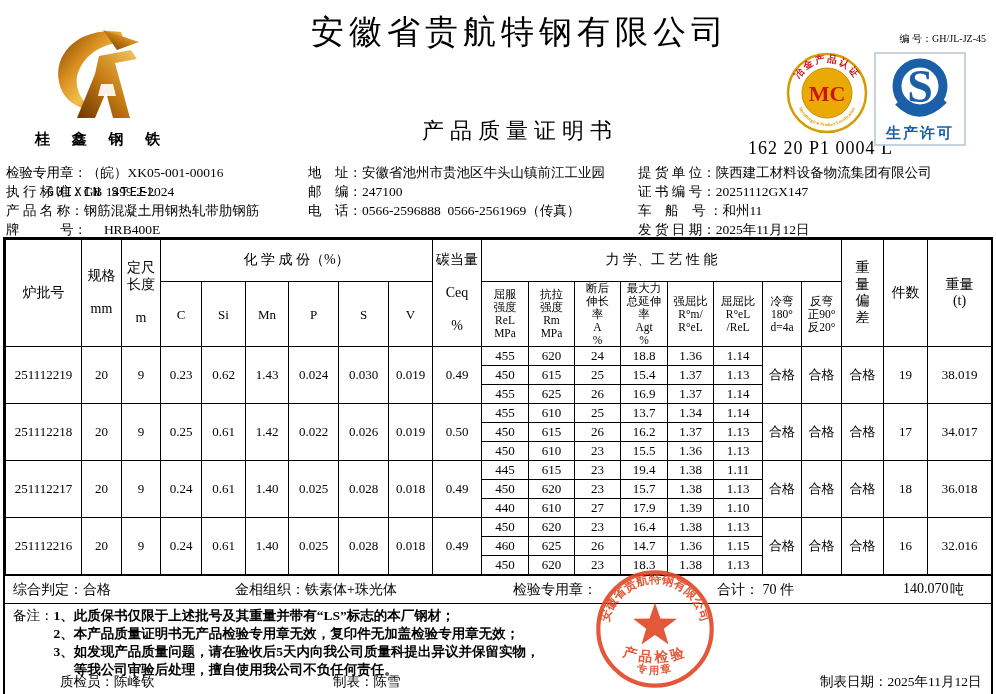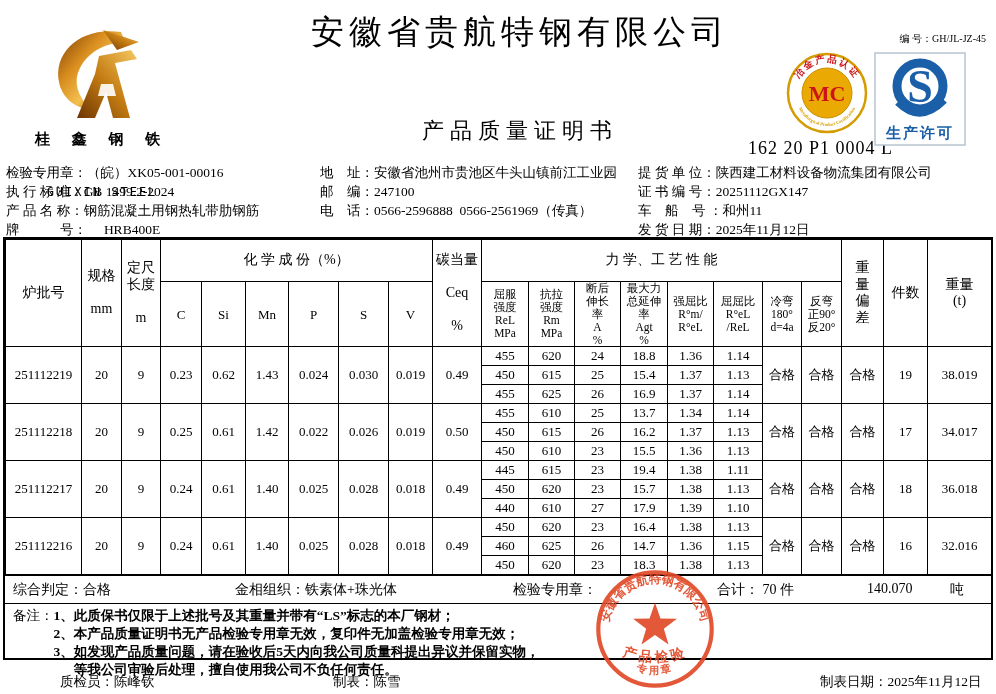--- a/index.html
+++ b/index.html
@@ -18,39 +18,39 @@
   .subtitle { position:absolute; left:250px; top:92px; width:540px; text-align:center;
            font-size:22px; letter-spacing:6px; white-space:nowrap;margin-top:24px; }
   .serial { position:absolute; right:10px; top:32px; font-size:10px; white-space:nowrap; }
   .mc-badge { position:absolute; left:786px; top:52px; }
   .mc-number { position:absolute; left:748px; top:138px; font-size:18px; letter-spacing:1px; white-space:nowrap; }
   .qs-badge { position:absolute; left:874px; top:52px; }
   
   .info-col { position:absolute; font-size:13.5px; line-height:19px; white-space:nowrap; }
   .info-col span { white-space:pre; }
   .ic-left { left:6px; top:163px; }
-  .ic-mid  { left:308px; top:163px;margin-left:12px; }
+  .ic-mid  { left:308px; top:163px; }
   .ic-right{ left:638px; top:163px; }
   
   .cert-box { position:absolute; left:3px; top:237px; width:990px; border:2px solid #000; background:#fff; }
   table.cert { border-collapse:collapse; table-layout:fixed; width:987px; }
   .cert th, .cert td {
     border:1px solid #000; text-align:center; vertical-align:middle;
     font-weight:normal; font-size:13px; padding:0; overflow:hidden;
   }
   .cert thead th { white-space:pre-line; line-height:1.18; }
   .cert .h1 th { height:42px; font-size:14px; }
   .cert th.mech-sub { font-size:11.5px; line-height:1.12; height:54px; }
   .cert tbody tr { height:19px; }
   .cert tbody td { font-size:13px; }
   .wdev { line-height:1.18; font-size:13px; }
   
   .summary-row { position:relative; height:28px; border-top:1px solid #000; font-size:14px; }
   .summary-row span { position:absolute; top:5px; white-space:nowrap; }
-  .notes-row { position:relative; border-top:1px solid #000; height:55px; font-size:13.5px; line-height:18px; padding:3px 4px 0 8px; display:flex; }
+  .notes-row { position:relative; border-top:1px solid #000; height:92px; font-size:13.5px; line-height:18px; padding:3px 4px 0 8px; display:flex; }
   .notes-label { white-space:nowrap; }
   .notes-lines div { white-space:pre;font-weight:bold; }
   .footer-row { position:absolute; left:0; top:668px; width:996px; height:26px; font-size:13.5px; }
   .footer-row span { position:absolute; top:5px; white-space:nowrap; }
   .stamp { position:absolute; left:592px; top:566px; width:126px; height:126px; opacity:.92; pointer-events:none; }
 </style>
 </head>
 <body>
 
 <div class="doc">
@@ -372,21 +372,21 @@
             <td>1.13</td>
           </tr>
         </tbody>
     </table>
 
     <div class="summary-row">
       <span style="left:8px">综合判定：合格</span>
       <span style="left:230px">金相组织：铁素体+珠光体</span>
       <span style="left:508px">检验专用章：</span>
       <span style="left:712px">合计：  70  件</span>
-      <span style="left:862px">140.070</span>
+      <span style="left:898px">140.070</span>
       <span style="left:945px">吨</span>
     </div>
 
     <div class="notes-row">
       <div class="notes-label">备注：</div>
       <div class="notes-lines">
         <div>1、此质保书仅限于上述批号及其重量并带有“LS”标志的本厂钢材；</div>
         <div>2、本产品质量证明书无产品检验专用章无效，复印件无加盖检验专用章无效；</div>
         <div>3、如发现产品质量问题，请在验收后5天内向我公司质量科提出异议并保留实物，</div>
         <div>　  等我公司审验后处理，擅自使用我公司不负任何责任。</div>

